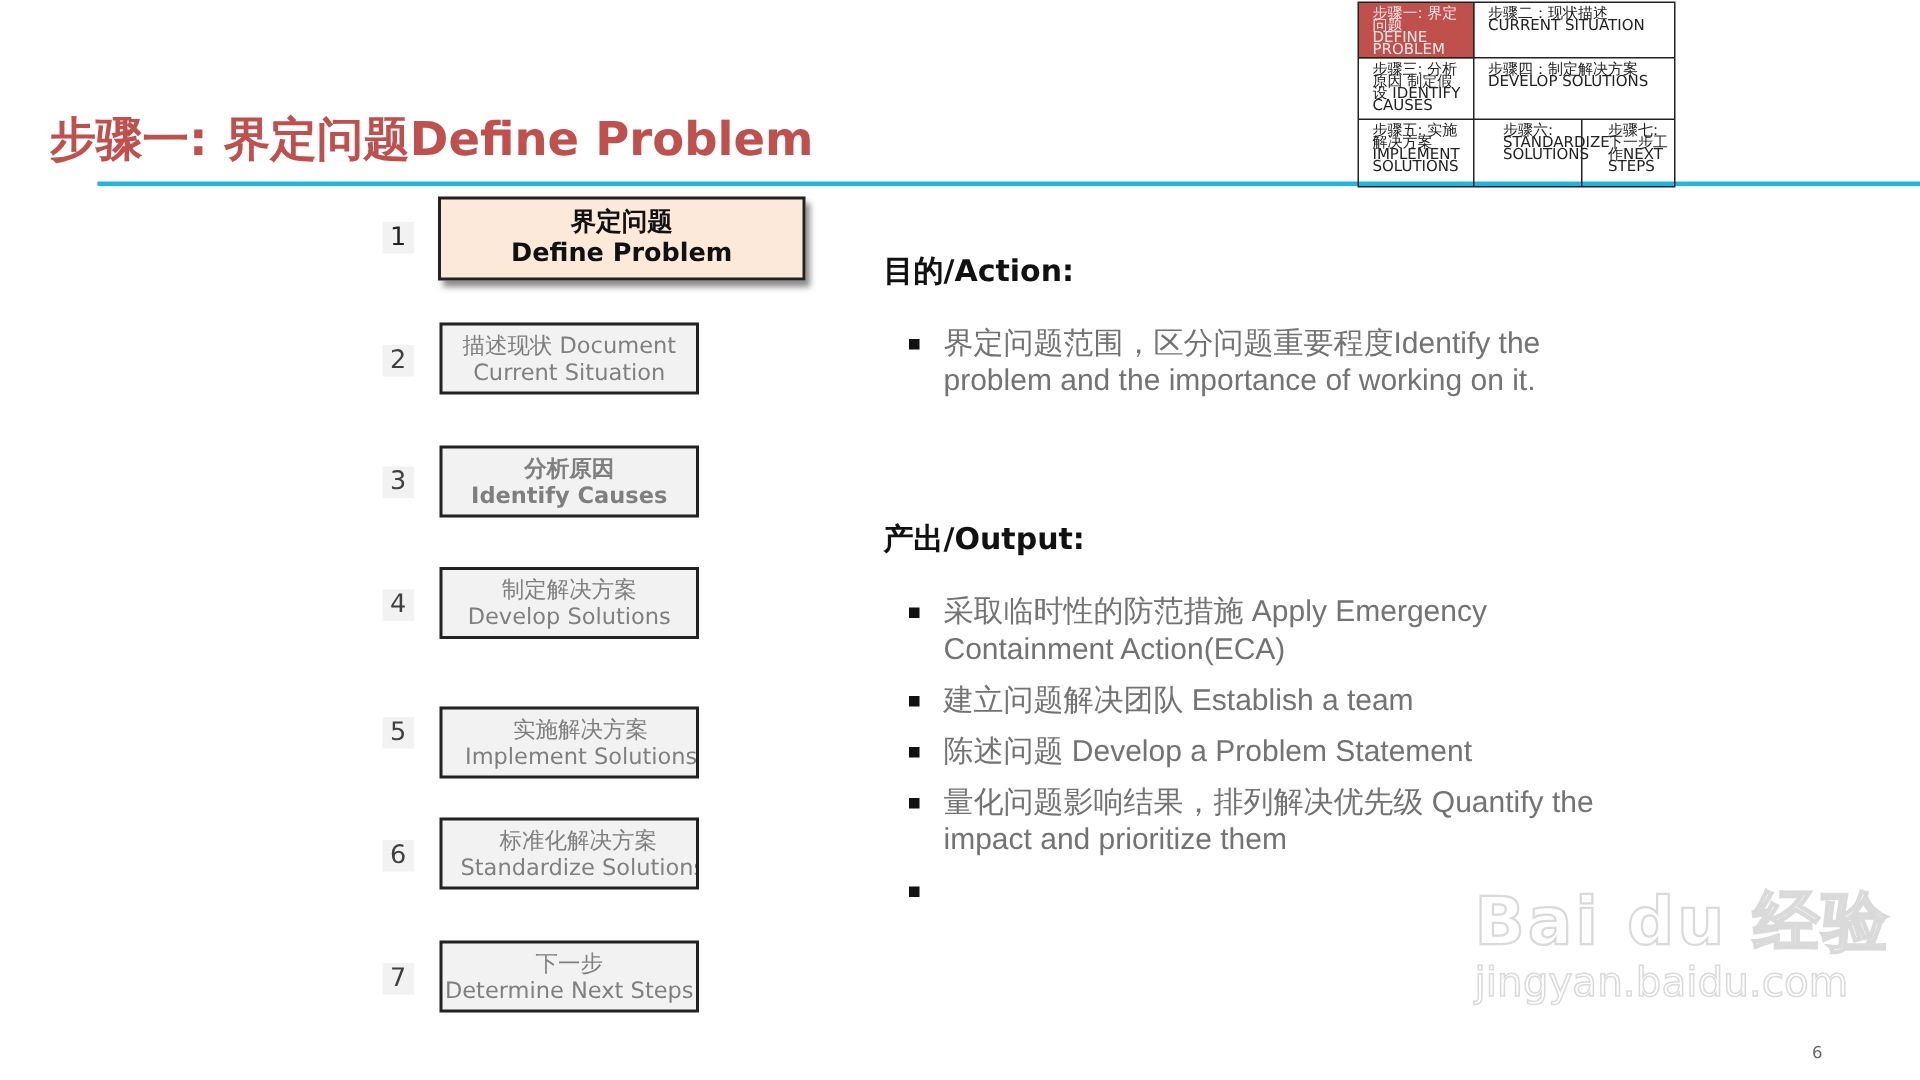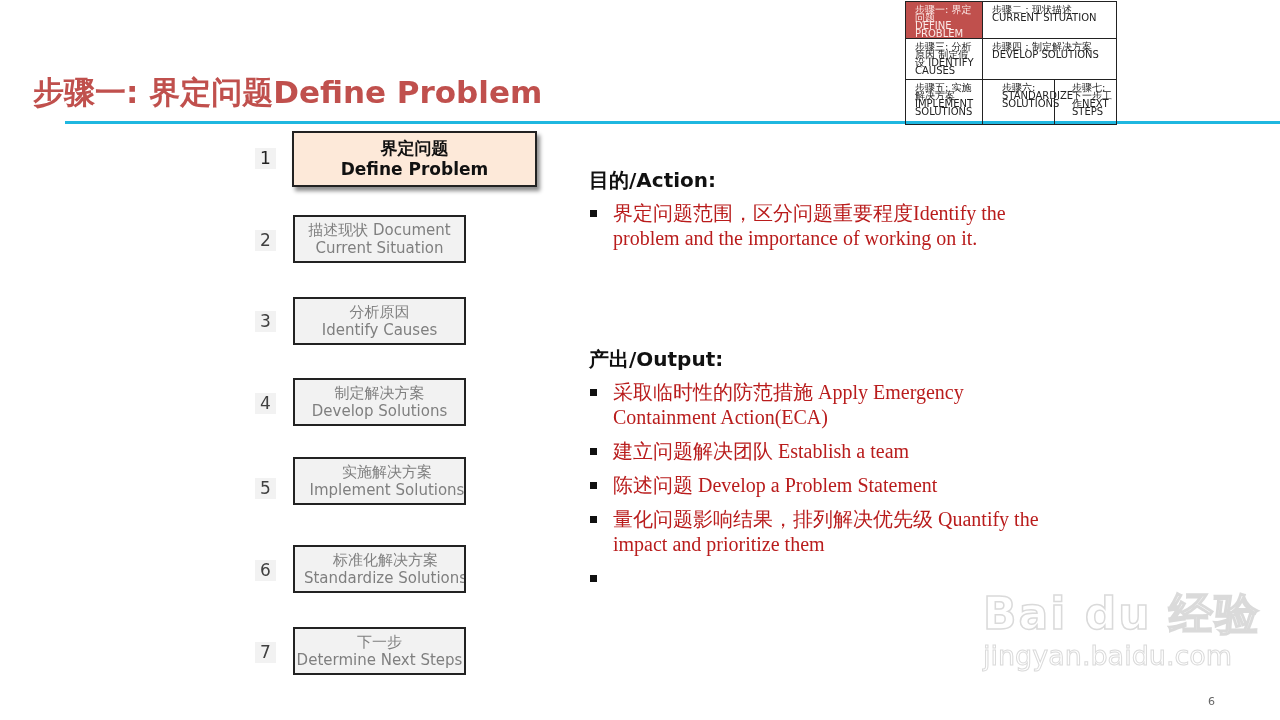--- a/index.html
+++ b/index.html
@@ -16,28 +16,28 @@
   .navgrid .cell.active { background: #c0504d; color: #fbe9e7; }
   .ng-v { position: absolute; background: #222; width: 1px; }
   .ng-h { position: absolute; background: #222; height: 1px; }
 
   
   .step-num { position: absolute; left: 255px; width: 21px; height: 21px; background: #f2f2f2; color: #404040;
               font-size: 17px; line-height: 21px; text-align: center; }
   .step-num.active { color: #222; }
   .step-box { position: absolute; left: 293px; width: 173px; height: 48px; border: 2px solid #222; box-sizing: border-box;
               background: #f2f2f2; color: #7f7f7f; font-size: 15px; line-height: 18px; text-align: center;
-              display: flex; flex-direction: column; justify-content: center; white-space: nowrap; overflow: hidden; align-items: center; }
+              display: flex; flex-direction: column; justify-content: center; white-space: nowrap; overflow: hidden; }
   .step-box.active { left: 292px; top: 131px; width: 245px; height: 56px; background: #fde9d9; color: #111;
                      font-weight: bold; font-size: 17px; line-height: 21px; box-shadow: 3px 4px 4px rgba(0,0,0,0.45); }
 
   
   .section-head { position: absolute; left: 589px; font-size: 20px; font-weight: bold; color: #111; white-space: nowrap; }
-  .bullets { position: absolute; left: 589px; width: 480px; margin: 0; padding: 0; list-style: none;
-             font-family: Liberation Serif, serif; font-size: 20px; line-height: 25px; color: #b91c1c; }
+  .bullets { position: absolute; left: 589px; width: 480px; margin: 16px; padding: 0; list-style: none;
+             font-family: Liberation Sans, sans-serif; font-size: 20px; line-height: 25px; color: #737373; }
   .bullets li { position: relative; padding-left: 24px; margin-bottom: 9px; }
   .bullets li .sq { position: absolute; left: 1px; top: 9px; width: 7px; height: 7px; background: #111; }
 
   .watermark { position: absolute; left: 983px; top: 585px; color: #e0e0e0; }
   .wm-logo { font-size: 44px; font-weight: bold; letter-spacing: 2px; color: transparent;
              -webkit-text-stroke: 1.5px #dadada; white-space: nowrap; }
   .wm-url { font-size: 27px; color: transparent; -webkit-text-stroke: 1px #dadada; white-space: nowrap; margin-top: -4px; }
   .page-number { position: absolute; left: 1208px; top: 695px; font-size: 11px; color: #666; }
 </style>
 </head>
@@ -67,33 +67,33 @@
     <span>Define Problem</span>
   </div>
 
   <div class="step-num" style="top:230px;">2</div>
   <div class="step-box" style="top:215px;">
     <span>描述现状 Document</span>
     <span>Current Situation</span>
   </div>
 
   <div class="step-num" style="top:311px;">3</div>
-  <div class="step-box" style="top:297px;">
+  <div class="step-box" style="top:297px;font-weight:bold;">
     <span>分析原因</span>
     <span>Identify Causes</span>
   </div>
 
   <div class="step-num" style="top:393px;">4</div>
   <div class="step-box" style="top:378px;">
     <span>制定解决方案</span>
     <span>Develop Solutions</span>
   </div>
 
   <div class="step-num" style="top:478px;">5</div>
-  <div class="step-box" style="top:457px;padding-left:15px;">
+  <div class="step-box" style="top:471px;padding-left:15px;">
     <span>实施解决方案</span>
     <span>Implement Solutions</span>
   </div>
 
   <div class="step-num" style="top:560px;">6</div>
   <div class="step-box" style="top:545px;padding-left:12px;">
     <span>标准化解决方案</span>
     <span>Standardize Solutions</span>
   </div>
 

